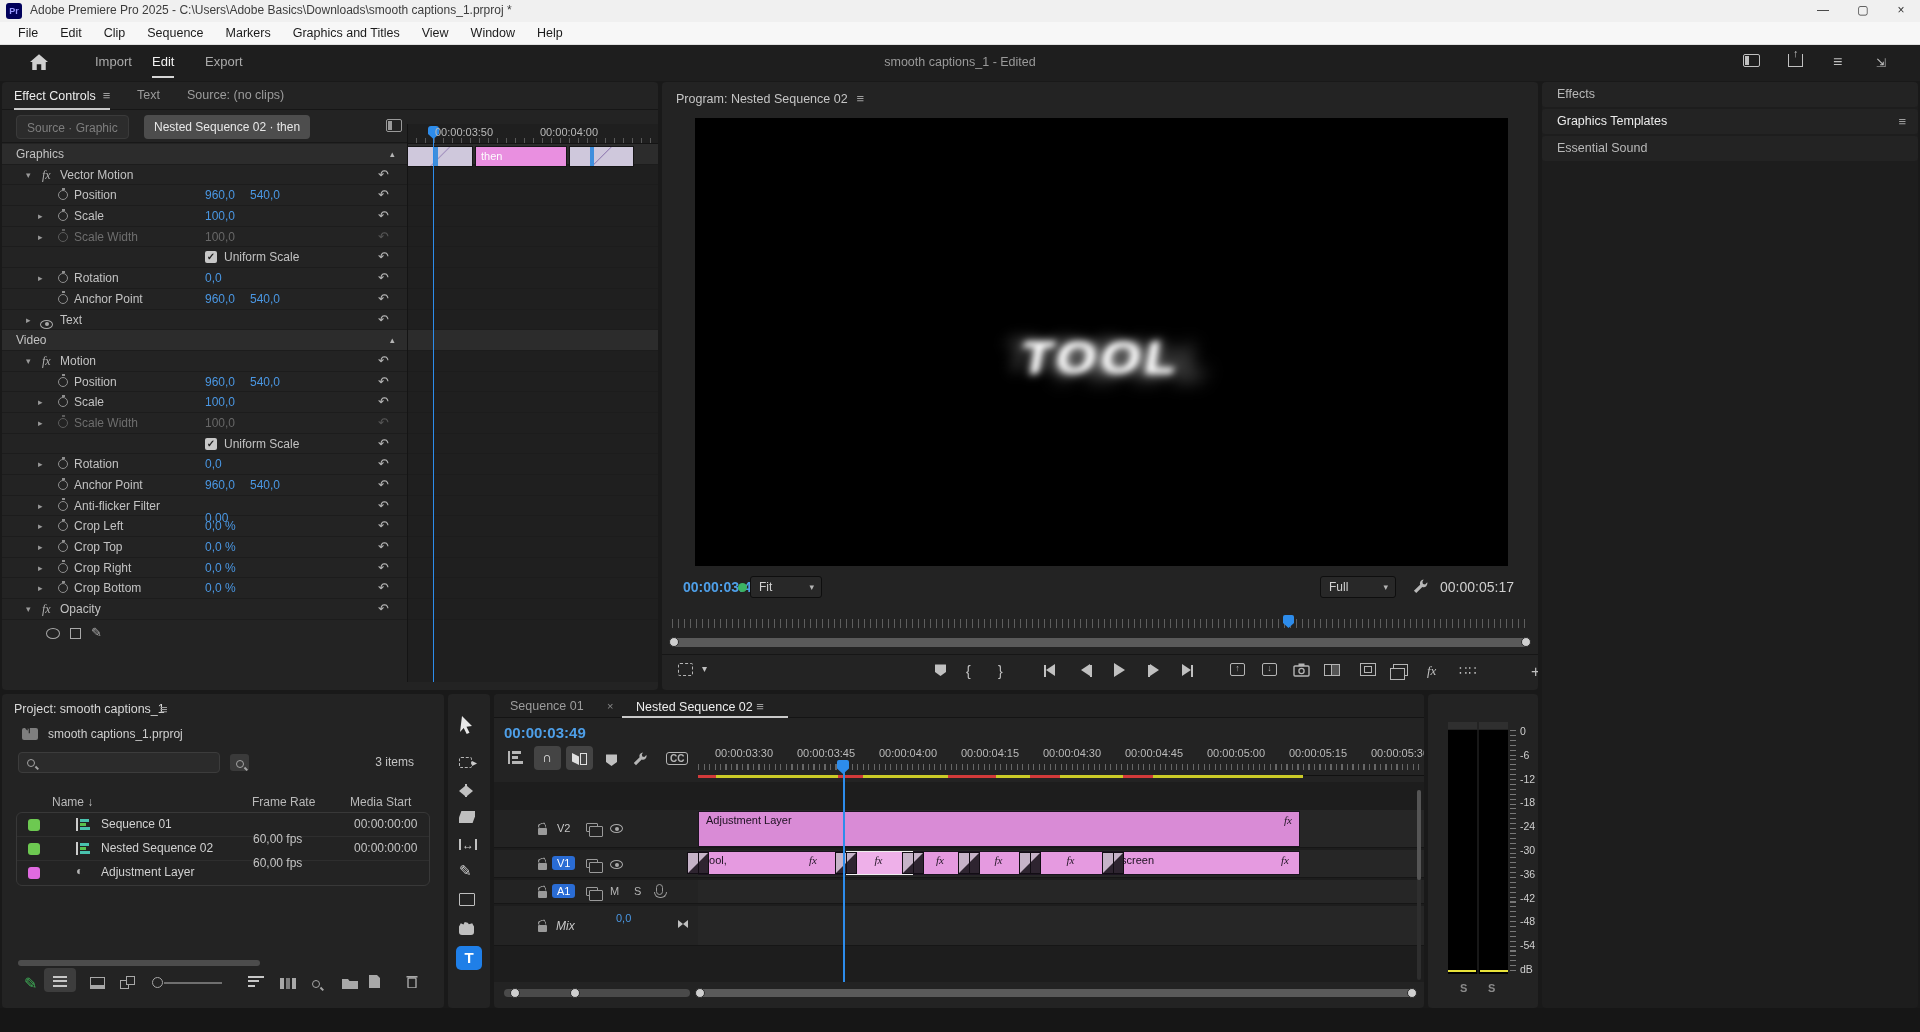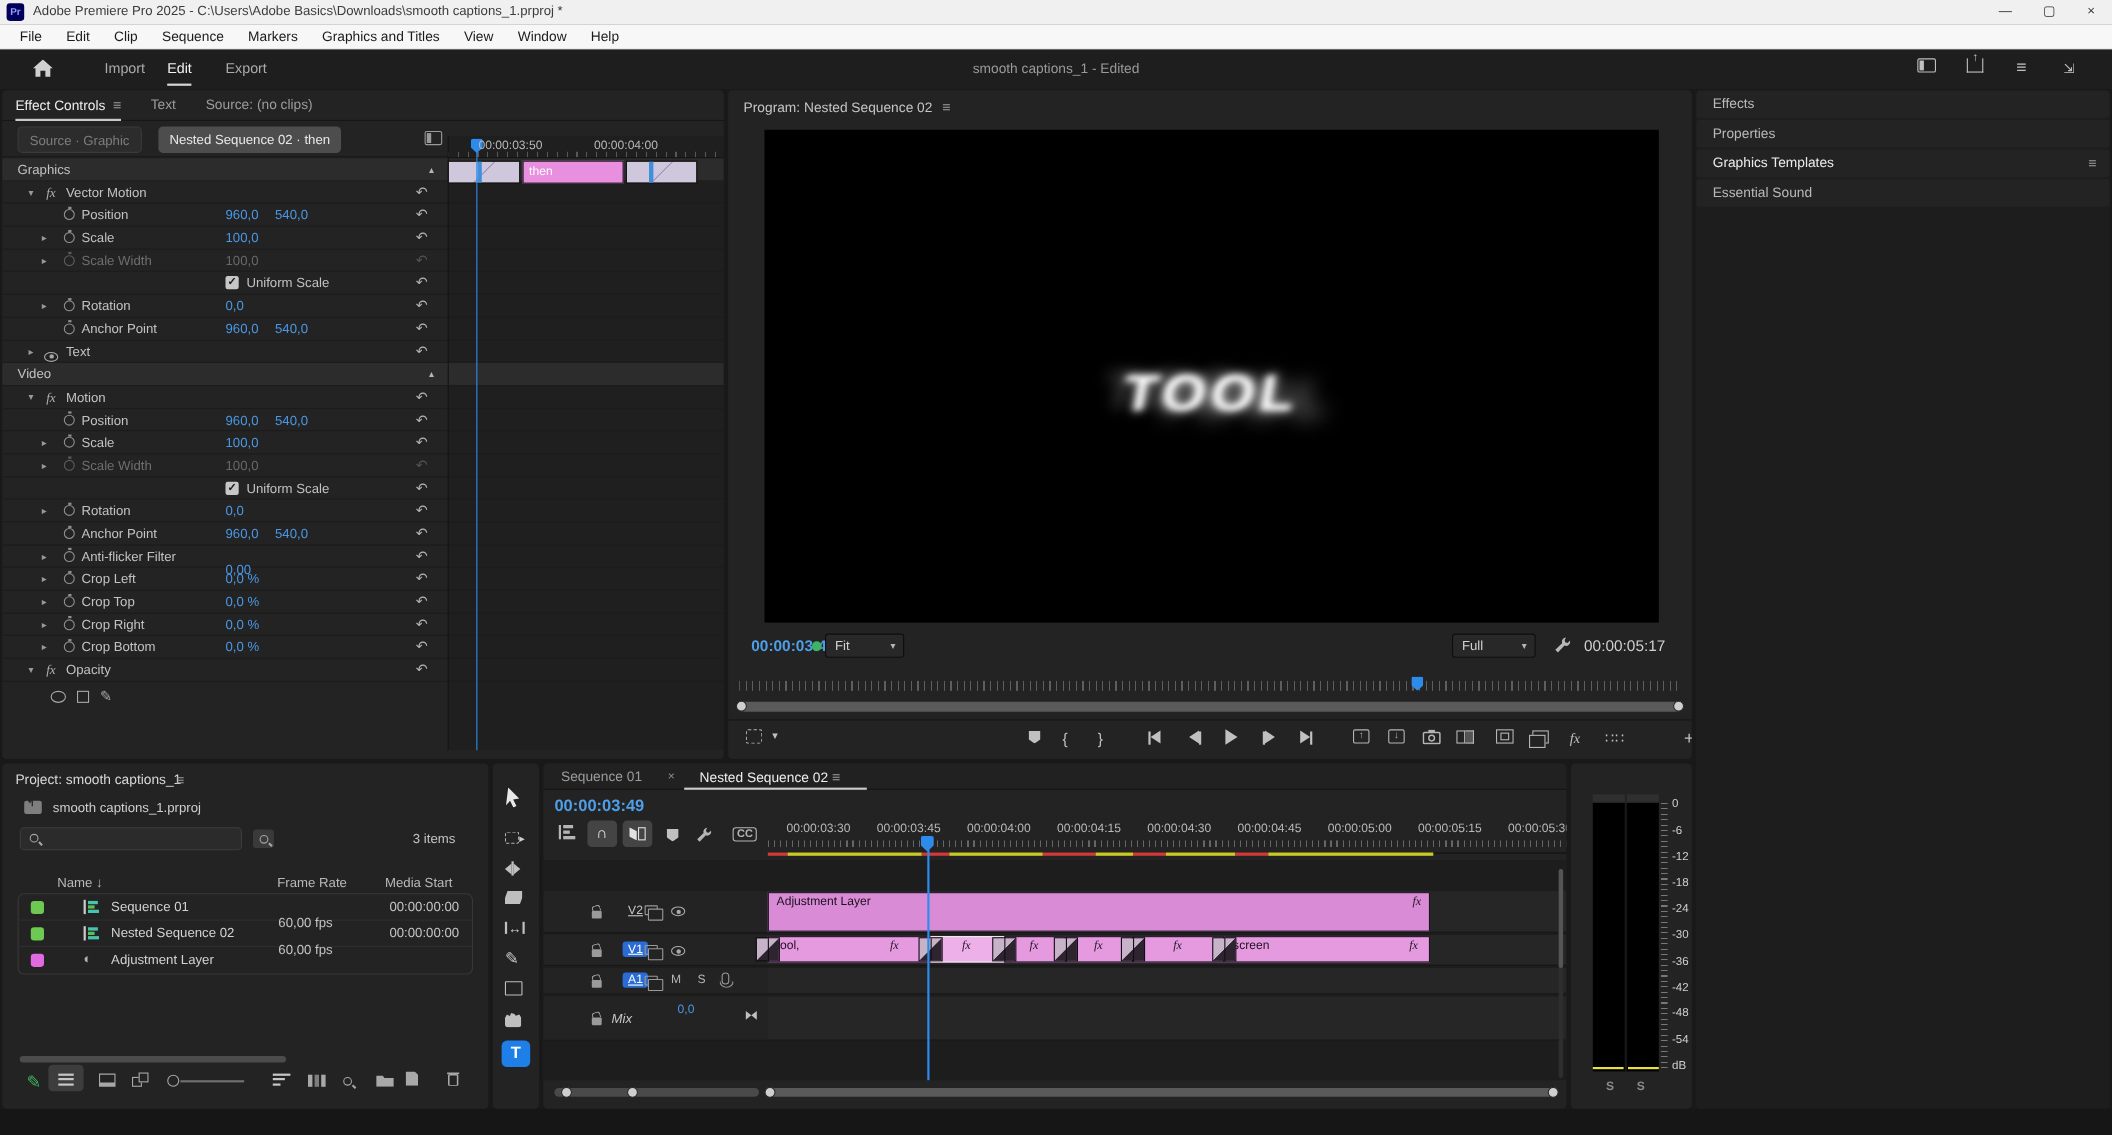--- a/index.html
+++ b/index.html
@@ -172,21 +172,21 @@
   #tl-ticks{position:absolute;left:0;top:18px;width:726px;height:10px;
     background:repeating-linear-gradient(to right,#666 0 1px,transparent 1px 5.5px);background-size:100% 6px;background-position:0 0;background-repeat:no-repeat;}
   .tl-rlabel{position:absolute;top:1px;font-size:11px;color:#b9b9b9;}
   #render-bar{position:absolute;left:204px;top:81px;width:726px;height:3px;background:#caca27;}
   .rseg{position:absolute;top:0;height:3px;}
   #tl-tracks{position:absolute;left:0;top:88px;width:930px;height:200px;background:#1d1d1d;}
   .lane{position:absolute;left:0;width:930px;background:#262626;border-bottom:1px solid #161616;}
   .lane-head{position:absolute;left:0;width:204px;height:100%;background:#232323;}
   .lock-ic{position:absolute;left:44px;width:9px;height:7px;background:#9a9a9a;border-radius:1px;}
   .lock-ic::before{content:"";position:absolute;left:0px;top:-5px;width:6px;height:5px;border:1.5px solid #9a9a9a;border-bottom:none;border-radius:3px 3px 0 0;transform:rotate(-18deg);}
-  .tr-badge{position:absolute;left:72px;font-size:11px;color:#c7c7c7;padding:1px 5px;border-radius:3px;text-decoration:underline;}
+  .tr-badge{position:absolute;left:58px;font-size:11px;color:#c7c7c7;padding:1px 5px;border-radius:3px;}
   .tr-badge.target{background:#2a6cd4;color:#fff;}
   .sync-ic{position:absolute;left:92px;width:12px;height:9px;border:1px solid #9a9a9a;border-radius:1px;}
   .sync-ic::before{content:"";position:absolute;left:2px;top:2px;width:12px;height:9px;border:1px solid #9a9a9a;background:#232323;border-radius:1px;}
   .ms{position:absolute;font-size:11px;color:#b5b5b5;}
   .mic-ic{position:absolute;width:7px;height:11px;border:1.4px solid #9a9a9a;border-radius:4px;}
   .mic-ic::after{content:"";position:absolute;left:-3px;bottom:-4px;width:11px;height:5px;border:1.4px solid #9a9a9a;border-top:none;border-radius:0 0 6px 6px;}
   .clip{position:absolute;border:1px solid #1c1420;}
   .clip .clabel{position:absolute;left:7px;top:2px;font-size:11px;color:#1c1020;white-space:nowrap;}
   .clip .cfx{position:absolute;top:2px;font-size:11px;font-family:"Liberation Serif",serif;font-style:italic;color:#241627;}
   .trans{position:absolute;width:22px;background:linear-gradient(135deg,#c6b3c8 49%,#2e2430 51%);border:1px solid #120d14;}
@@ -498,23 +498,20 @@
       </div>
       <div class="tbtn fxglyph" style="left:765px;font-size:13px;">fx</div>
       <div class="tbtn gridpts" style="left:797px;"><span>∷</span><span>∷</span></div>
       <div class="tbtn" style="left:869px;font-size:16px;">+</div>
     </div>
   </div>
 
   <div id="rightpanel" class="panel">
       <div class="rp-row">
         <div class="rp-label">Effects</div>
-      </div>
-      <div class="rp-row">
-        <div class="rp-label">Properties</div>
       </div>
       <div class="rp-row active">
         <div class="rp-label">Graphics Templates</div>
         <div class="ham">≡</div>
       </div>
       <div class="rp-row">
         <div class="rp-label">Essential Sound</div>
       </div>
     </div>
 

